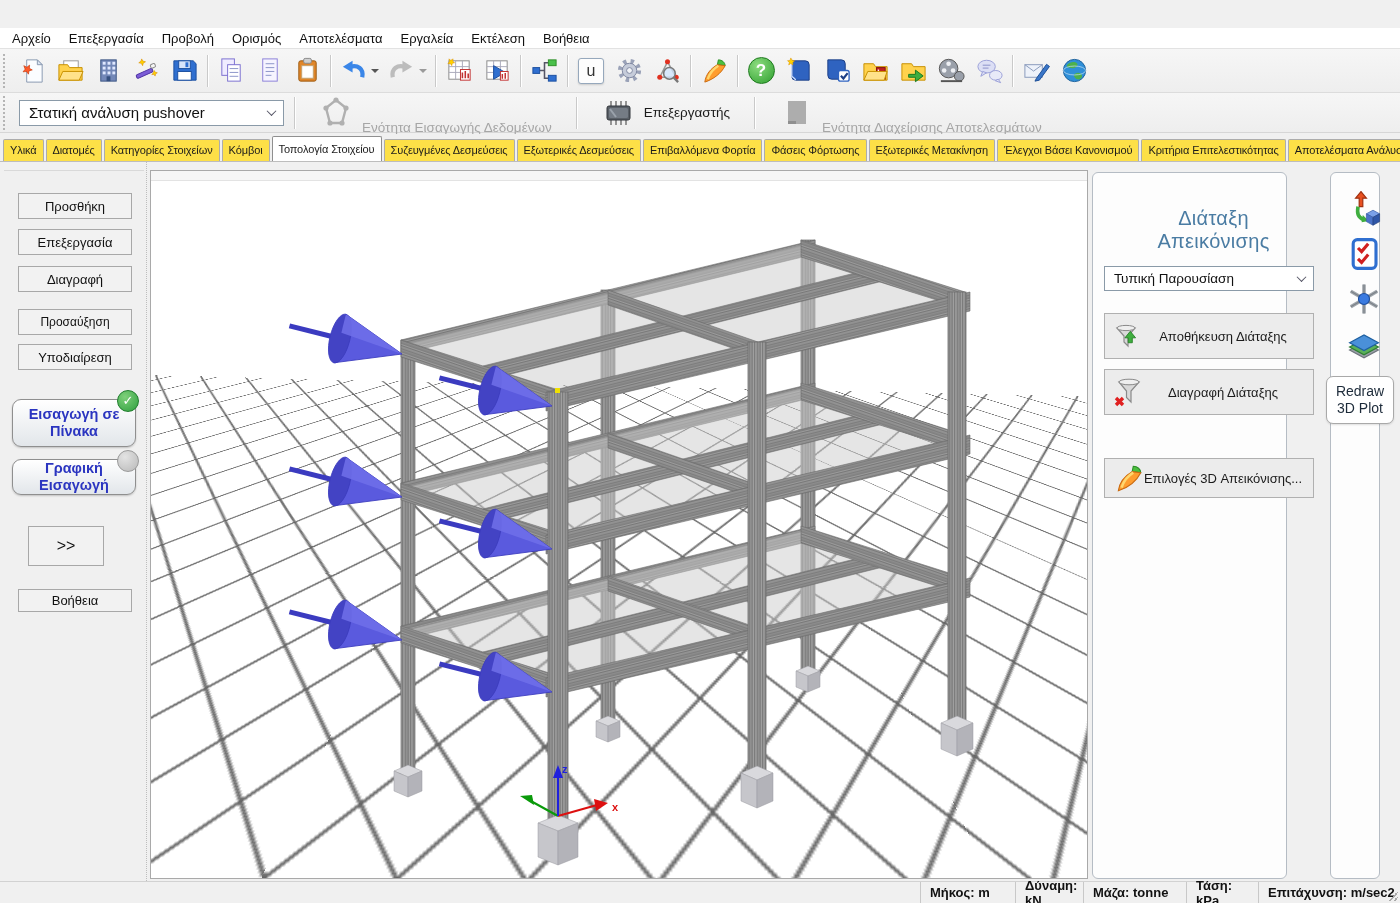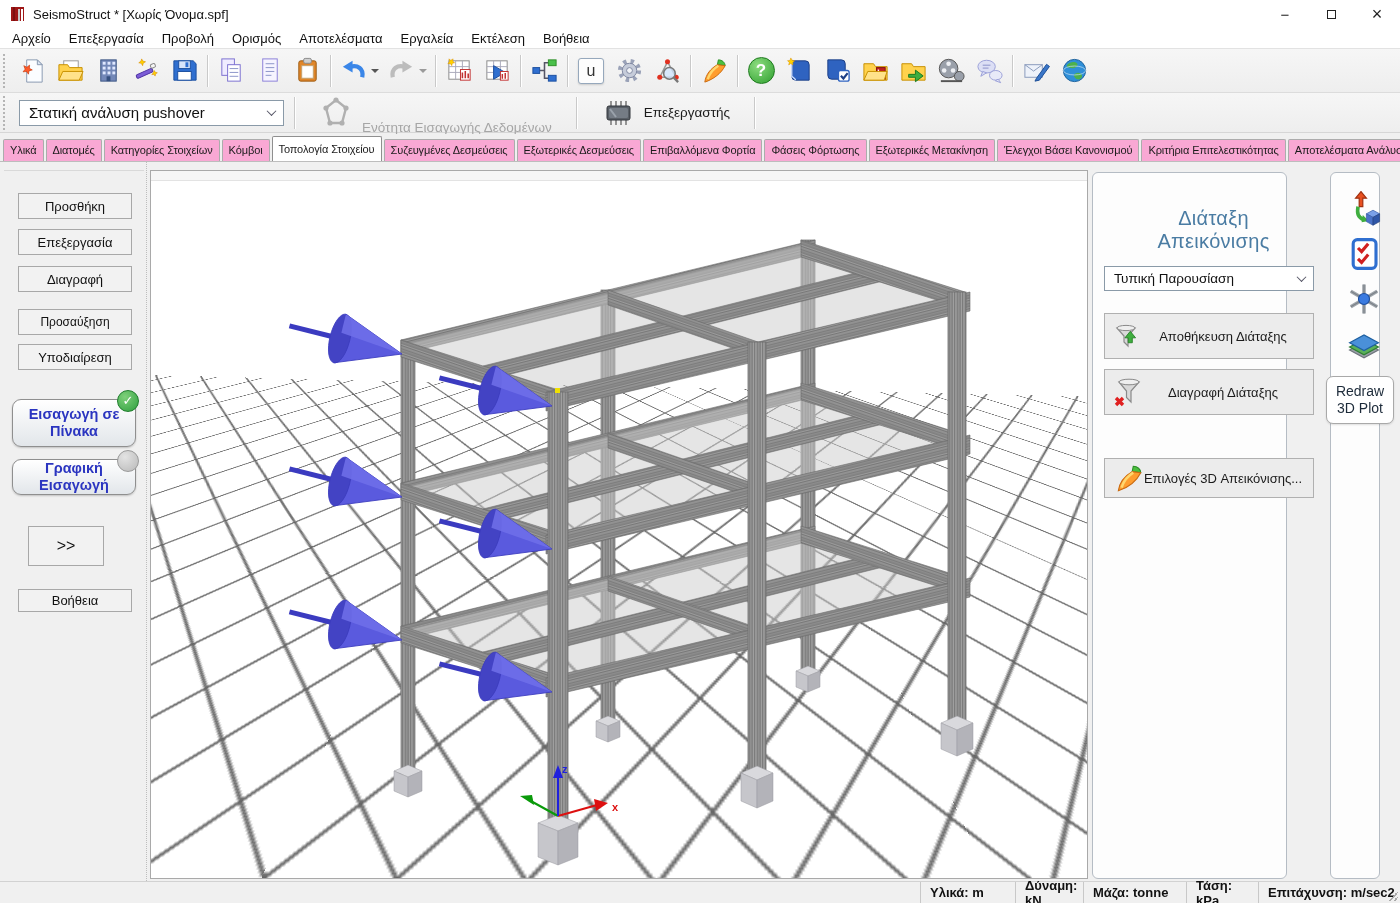--- a/index.html
+++ b/index.html
@@ -47,21 +47,21 @@
     transform:rotate(45deg) translate(-1px,-1px); }
   .modbtn { display:flex; align-items:center; height:38px; padding:0 14px; }
   .modbtn svg { width:34px; height:32px; margin-right:9px; }
   .modlabel { font-size:13.5px; color:#1b1b1b; }
   .disabled .modlabel { color:#a6a6a6;margin-top:30px; }
 
   
   .tabbar { position:absolute; left:0; top:134px; width:1400px; height:28px; background:#f0f0f0;
     display:flex; align-items:flex-end; padding-left:3px; border-bottom:1px solid #bdbdbd; overflow:hidden; }
   .tab { height:22px; line-height:21px; font-size:11px; letter-spacing:-0.1px; color:#1b1b1b;
-    padding:0 6px; background:#f9a8d4; border:1px solid #acacac; border-bottom:none;
+    padding:0 6px; background:#fde047; border:1px solid #acacac; border-bottom:none;
     border-radius:2px 2px 0 0; margin-right:2px; white-space:nowrap; }
   .tab.active { height:26px; line-height:25px; background:#ffffff; border-color:#8f8f8f;
     margin-bottom:-1px; }
 
   
   .main { position:absolute; left:0; top:162px; width:1400px; height:719px; background:#f0f0f0; }
 
   .sidebar { position:absolute; left:4px; top:8px; width:140px; height:700px;
     border-top:1px solid #d9d9d9; }
   .sbtn { position:absolute; left:14px; width:114px; height:26px; background:#f2f2f2;
@@ -118,42 +118,20 @@
   .statseg:first-of-type { margin-left:920px; }
   .w1{width:95px}.w2{width:68px}.w3{width:103px}.w4{width:72px}.w5{width:140px}
   .szgrip { position:absolute; right:2px; bottom:2px; width:10px; height:10px;
     background:linear-gradient(135deg, transparent 50%, #aaa 50%, #aaa 60%, transparent 60%, transparent 75%, #aaa 75%, #aaa 85%, transparent 85%); }
 </style>
 </head>
 <body>
 
 <div id="app">
 
-  <div class="titlebar">
-    <span class="appicon">
-      <svg viewBox="0 0 18 18">
-          <rect x="2" y="2" width="13" height="14" fill="#9e1616"></rect>
-          <rect x="4" y="2" width="2" height="14" fill="#7d0f0f"></rect>
-          <rect x="12" y="4" width="2" height="12" fill="#ffffff"></rect>
-          <rect x="9" y="4" width="2" height="12" fill="#c8c8c8"></rect>
-        </svg>
-    </span>
-    <span class="title">SeismoStruct * [Χωρίς Όνομα.spf]</span>
-    <div class="wincontrols">
-      <div class="winbtn">
-          <span>−</span>
-        </div>
-      <div class="winbtn">
-          <span class="maxbox"></span>
-        </div>
-      <div class="winbtn">
-          <span style="font-size:18px;">×</span>
-        </div>
-    </div>
-  </div>
 
   <div class="menubar">
     <span class="menuitem">Αρχείο</span>
     <span class="menuitem">Επεξεργασία</span>
     <span class="menuitem">Προβολή</span>
     <span class="menuitem">Ορισμός</span>
     <span class="menuitem">Αποτελέσματα</span>
     <span class="menuitem">Εργαλεία</span>
     <span class="menuitem">Εκτέλεση</span>
     <span class="menuitem">Βοήθεια</span>
@@ -396,20 +374,27 @@
     <div class="modbtn">
       <svg viewBox="0 0 34 32">
           <path d="M10 9V4M15 9V4M20 9V4M25 9V4M10 28v-5M15 28v-5M20 28v-5M25 28v-5" stroke="#8a8a8a" stroke-width="1.8"></path>
           <rect x="6" y="9" width="23" height="14" rx="2" fill="#595f66" stroke="#33373c"></rect>
           <rect x="8" y="11" width="19" height="10" rx="1.6" fill="#757c85"></rect>
           <path d="M9 12l6 8" stroke="#9aa2ab" stroke-width="2"></path>
         </svg>
       <span class="modlabel">Επεξεργαστής</span>
     </div>
     <div class="sep" style="margin:0 10px;"></div>
+    <div class="modbtn disabled">
+      <svg viewBox="0 0 34 32">
+          <rect x="9" y="4" width="18" height="23" fill="#adadad"></rect>
+          <rect x="9" y="24" width="8" height="3" fill="#8f8f8f"></rect>
+        </svg>
+      <span class="modlabel">Ενότητα Διαχείρισης Αποτελεσμάτων</span>
+    </div>
   </div>
 
   <div class="tabbar">
     <span class="tab">Υλικά</span>
     <span class="tab">Διατομές</span>
     <span class="tab">Κατηγορίες Στοιχείων</span>
     <span class="tab">Κόμβοι</span>
     <span class="tab active">Τοπολογία Στοιχείου</span>
     <span class="tab">Συζευγμένες Δεσμεύσεις</span>
     <span class="tab">Εξωτερικές Δεσμεύσεις</span>
@@ -669,21 +654,21 @@
       </div>
       <div class="redrawbtn">
         <span>Redraw</span>
         <span>3D Plot</span>
       </div>
     </div>
   </div>
 
   <div class="statusbar">
     <div class="statseg w1">
-        <span>Υλικά: m</span>
+        <span>Μήκος: m</span>
       </div>
     <div class="statseg w2">
         <span>Δύναμη: kN</span>
       </div>
     <div class="statseg w3">
         <span>Μάζα: tonne</span>
       </div>
     <div class="statseg w4">
         <span>Τάση: kPa</span>
       </div>

